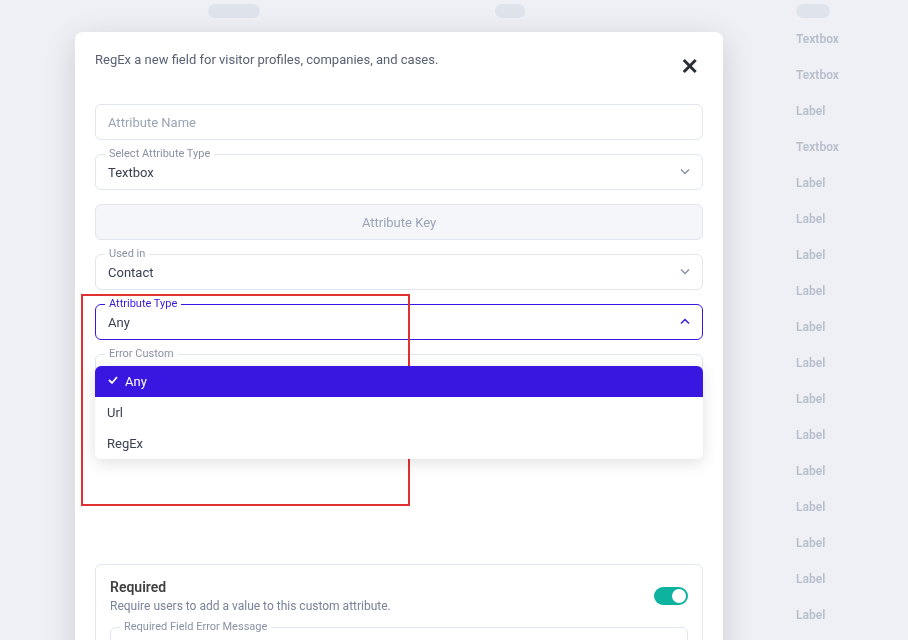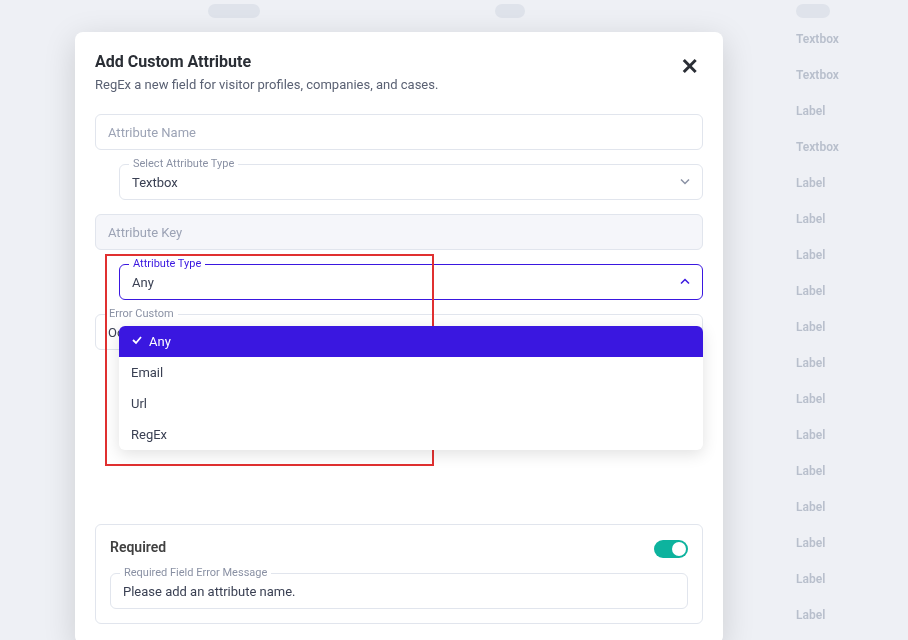--- a/index.html
+++ b/index.html
@@ -92,33 +92,33 @@
       background: #fff;
       outline: none;
       font-family: inherit;
     }
     .field-input::placeholder {
       color: #9ca3b5;
     }
     .field-input:disabled {
       background: #f5f6fa;
       color: #b91c1c;
+      text-align: center;
     }
     .float-label {
       position: absolute;
       top: -7px;
       left: 10px;
       background: #fff;
       padding: 0 4px;
       font-size: 11px;
       color: #8a91a4;
     }
     .select-wrapper {
       position: relative;
-      margin-left: 24px;
     }
     .chevron {
       position: absolute;
       right: 12px;
       top: 50%;
       transform: translateY(-50%);
       pointer-events: none;
     }
     .validation-highlight {
       position: absolute;
@@ -232,21 +232,20 @@
   <div class="bg-label" style="left:796px; top:464px;">Label</div>
   <div class="bg-label" style="left:796px; top:500px;">Label</div>
   <div class="bg-label" style="left:796px; top:536px;">Label</div>
   <div class="bg-label" style="left:796px; top:572px;">Label</div>
   <div class="bg-label" style="left:796px; top:608px;">Label</div>
 </div>
 
 <div class="modal">
   <div class="modal-header">
     <div>
-      <div class="modal-title">Add Custom Attribute</div>
       <div class="modal-subtitle">RegEx a new field for visitor profiles, companies, and cases.</div>
     </div>
     <button class="close-btn">
       <span>✕</span>
     </button>
   </div>
 
   <div class="form-grid">
 
     <div class="form-col field">
@@ -257,20 +256,29 @@
       <input class="field-input" readonly="" value="Textbox" style="">
       <span class="chevron chev-down">
         <svg width="12" height="12" viewBox="0 0 12 12">
             <path d="M2 4 L6 8 L10 4" stroke="currentColor" stroke-width="1.5" fill="none"></path>
           </svg>
       </span>
     </div>
 
     <div class="form-col field">
       <input class="field-input" disabled="" placeholder="Attribute Key" style="">
+    </div>
+    <div class="form-col field select-wrapper">
+      <span class="float-label">Used in</span>
+      <input class="field-input" readonly="" value="Contact" style="">
+      <span class="chevron chev-down">
+        <svg width="12" height="12" viewBox="0 0 12 12">
+            <path d="M2 4 L6 8 L10 4" stroke="currentColor" stroke-width="1.5" fill="none"></path>
+          </svg>
+      </span>
     </div>
 
     <div class="form-col field select-wrapper" style="position:relative;">
       <div class="validation-highlight"></div>
       <span class="float-label" style="color:#3a17e0;">Attribute Type</span>
       <input class="field-input validation-field-bordered" readonly="" value="Any" style="">
       <span class="chevron chev-up">
         <svg width="12" height="12" viewBox="0 0 12 12">
             <path d="M2 8 L6 4 L10 8" stroke="currentColor" stroke-width="1.5" fill="none"></path>
           </svg>
@@ -282,40 +290,38 @@
       <div class="dropdown-menu">
         <div class="dropdown-item selected">
           <span class="check">
             <svg width="12" height="12" viewBox="0 0 12 12">
                 <path d="M2 6 L5 9 L10 3" stroke="#fff" stroke-width="1.8" fill="none"></path>
               </svg>
           </span>
           <span>Any</span>
         </div>
         <div class="dropdown-item">
-          <span>Email</span>
-        </div>
-        <div class="dropdown-item">
           <span>Url</span>
         </div>
         <div class="dropdown-item">
           <span>RegEx</span>
         </div>
       </div>
     </div>
 
     <div class="form-col field">
       <span class="float-label">Error Custom</span>
       <input class="field-input" value="Oops! Seems incorrect format that you enterec" style="">
     </div>
 
     <div class="req-section">
       <div class="req-head">
         <div>
           <div class="req-title">Required</div>
+          <div class="req-desc">Require users to add a value to this custom attribute.</div>
         </div>
         <div class="toggle">
           <div class="toggle-knob"></div>
         </div>
       </div>
       <div class="req-inner-field field">
         <span class="float-label">Required Field Error Message</span>
         <input class="field-input" value="Please add an attribute name." style="">
       </div>
     </div>

